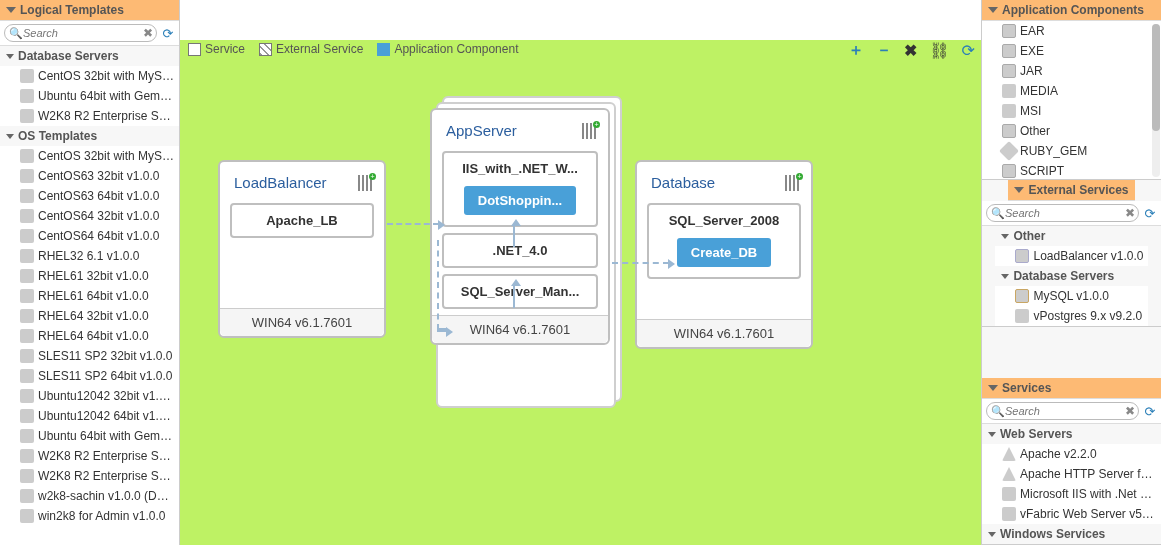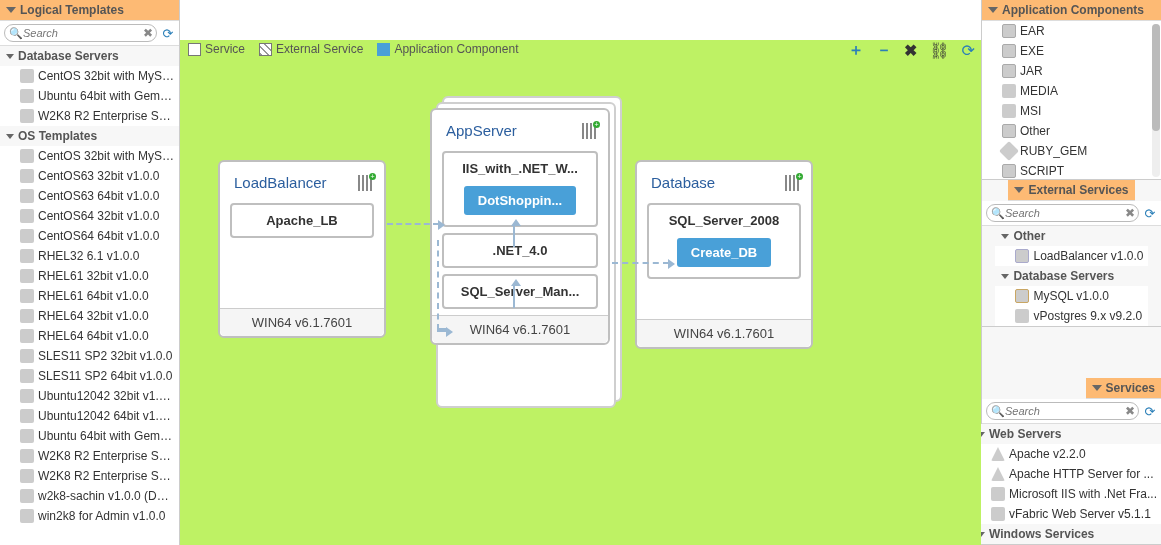--- a/index.html
+++ b/index.html
@@ -553,21 +553,21 @@
         </div>
         <div class="tree-item">
           <span class="icn ic-pg"></span>
           <span style="overflow: hidden; text-overflow: ellipsis;">vPostgres 9.x v9.2.0</span>
         </div>
       </div>
   </div>
 
   <div style="flex:1"></div>
 
-  <div class="right-panel" style="flex:0 0 auto;align-items:flex-end;">
+  <div class="right-panel" style="flex:0 0 auto;">
     <div class="panel-header">
       <span class="tri"></span>
       <span>Services</span>
     </div>
     <div class="search-row">
       <div class="search-wrap">
         <span class="mag">🔍</span>
         <input type="text" placeholder="Search" style="">
         <span class="clr">✖</span>
       </div>

